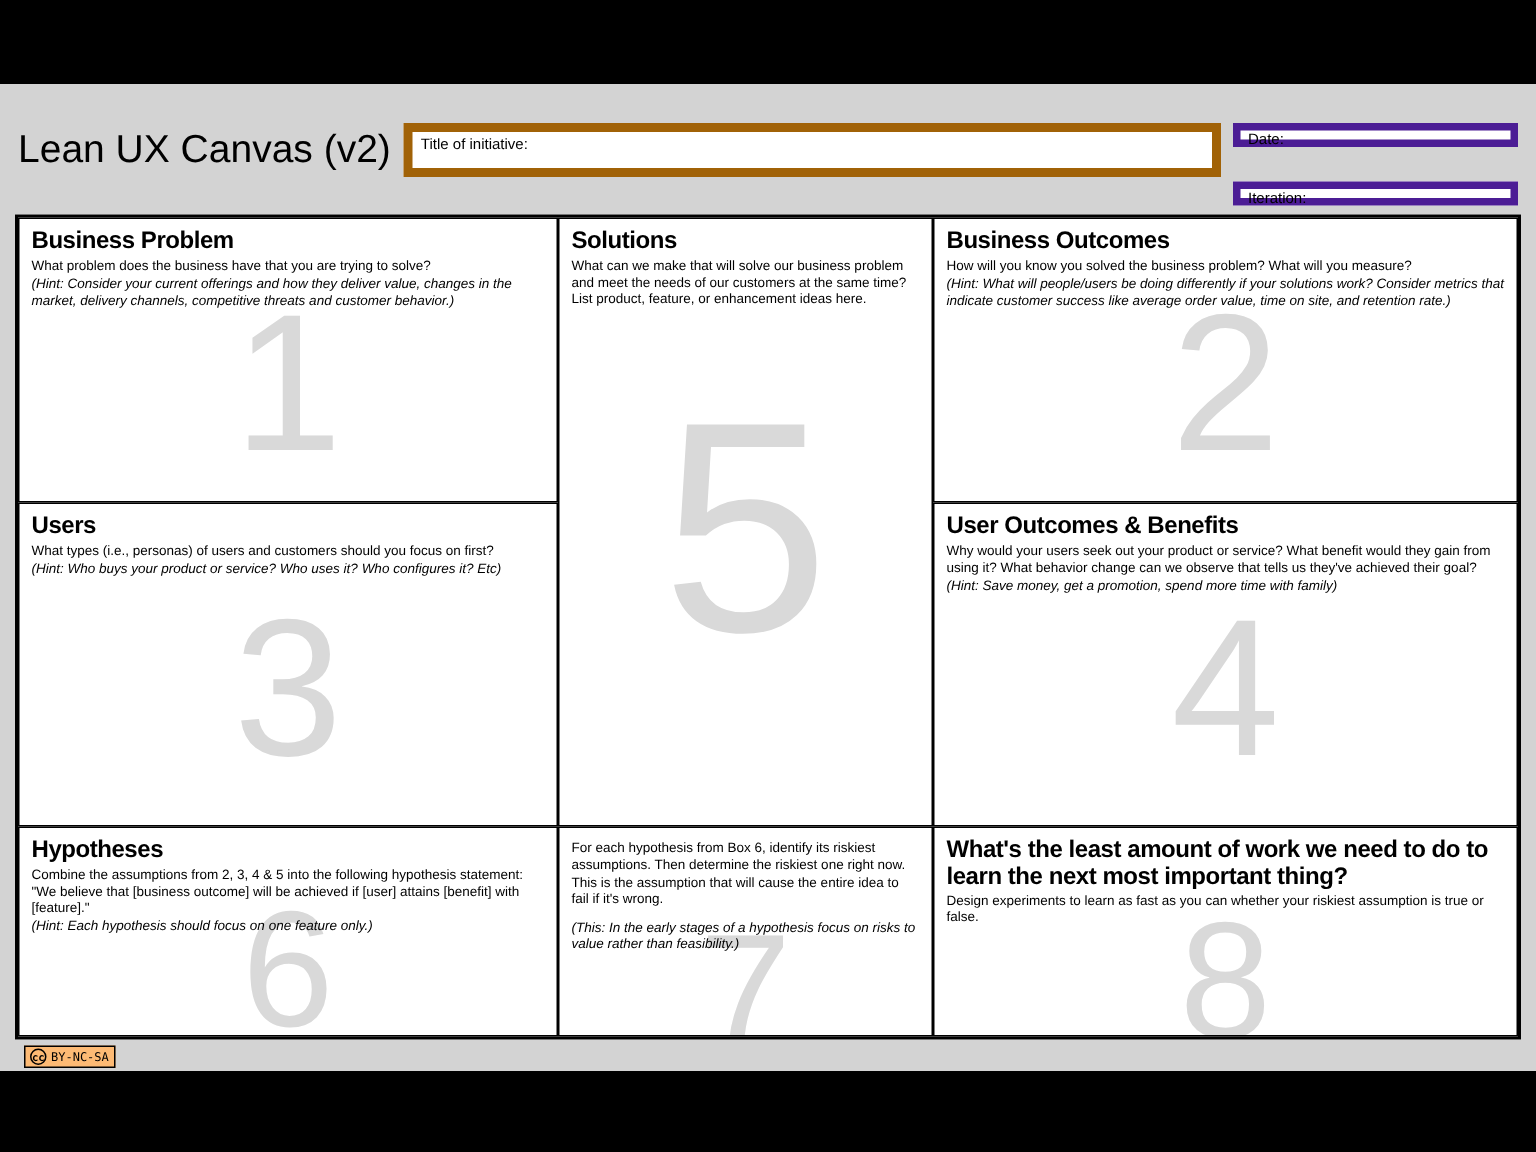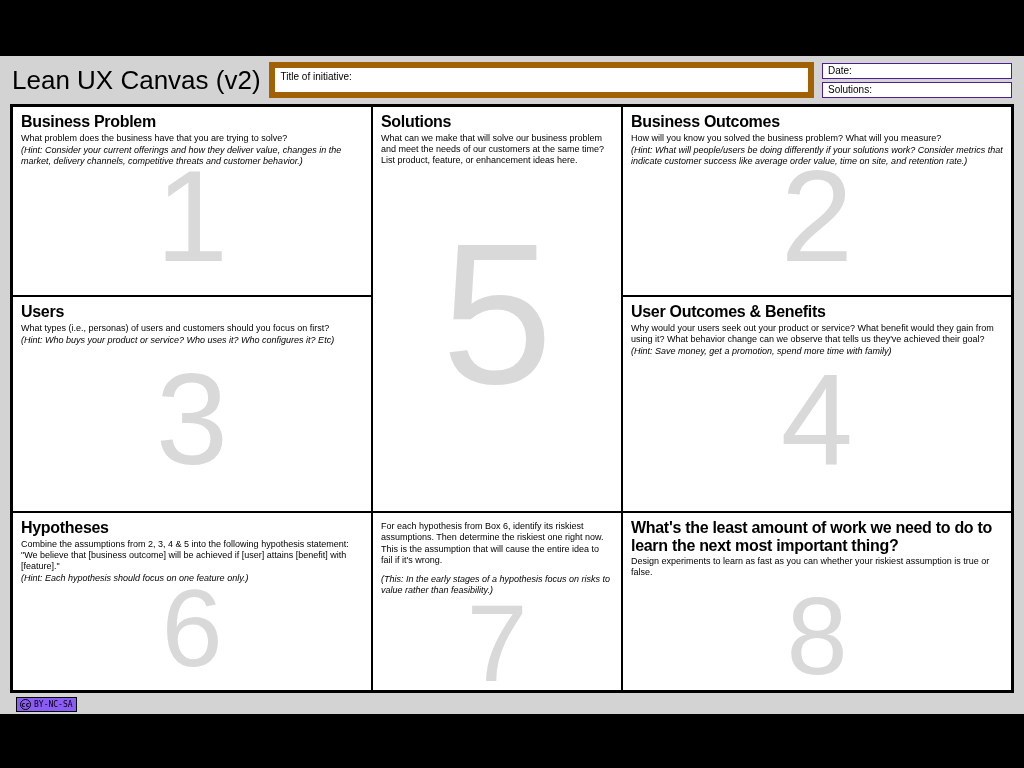--- a/index.html
+++ b/index.html
@@ -6,21 +6,21 @@
   html, body { width: 1024px; height: 768px; font-family: "Helvetica Neue", Helvetica, Arial, sans-serif; }
   body { background: #000; display: flex; flex-direction: column; }
   .topbar, .botbar { background: #000; width: 100%; }
   .topbar { height: 56px; }
   .botbar { height: 54px; }
   .sheet { flex: 1; background: #d3d3d3; display: flex; flex-direction: column; padding: 0 10px; }
   .header { display: flex; align-items: center; gap: 8px; padding: 6px 2px 6px 2px; }
   .title { font-size: 26px; font-weight: 400; letter-spacing: 0; white-space: nowrap; color: #000; }
   .init-box { flex: 1; background: #fff; border: 6px solid #a16207; height: 36px; padding: 3px 6px; font-size: 10px; color: #000; }
   .meta { display: flex; flex-direction: column; gap: 3px; width: 190px; }
-  .meta-field { background: #fff; border: 1px solid #4c1d95; height: 16px; padding: 1px 5px; font-size: 10px; color: #000; }
+  .meta-field { background: #fff; border: 5px solid #4c1d95; height: 16px; padding: 1px 5px; font-size: 10px; color: #000; margin-top: 20px; }
   .canvas { flex: 1; border: 2px solid #000; background: #fff; display: grid;
     grid-template-columns: 360px 250px 1fr;
     grid-template-rows: 190px 216px 1fr; }
   .box { border: 1px solid #000; padding: 6px 8px; position: relative; overflow: hidden; }
   .box-title { font-size: 16px; font-weight: 800; letter-spacing: -0.3px; color: #000; line-height: 1.1; }
   .box-lead { font-size: 9px; line-height: 1.25; color: #000; margin-top: 2px; }
   .box-hint { font-size: 9px; line-height: 1.25; font-style: italic; color: #000; margin-top: 1px; }
   .bignum { position: absolute; color: #d9d9d9; font-weight: 400;
     left: 50%; top: 50%; transform: translate(-50%, -40%); pointer-events: none; z-index: 0; }
   .n1 { font-size: 130px; }
@@ -34,42 +34,42 @@
   .content { position: relative; z-index: 1; }
   .b1 { grid-column:1; grid-row:1; }
   .b5 { grid-column:2; grid-row:1 / span 2; }
   .b2 { grid-column:3; grid-row:1; }
   .b3 { grid-column:1; grid-row:2; }
   .b4 { grid-column:3; grid-row:2; }
   .b6 { grid-column:1; grid-row:3; }
   .b7 { grid-column:2; grid-row:3; }
   .b8 { grid-column:3; grid-row:3; }
   .footer { display: flex; align-items: center; gap: 6px; padding: 4px 6px 2px 6px; font-size: 12px; }
-  .cc { display: inline-flex; align-items: center; border: 1px solid #000; background: #8b5cf6; font-size: 8px; font-family: monospace; padding: 1px 3px; gap: 3px; }
+  .cc { display: inline-flex; align-items: center; border: 1px solid #000; background: #fdba74; font-size: 8px; font-family: monospace; padding: 1px 3px; gap: 3px; }
   .cc-logo { width: 11px; height: 11px; border: 1px solid #000; border-radius: 50%; display: inline-flex; align-items: center; justify-content: center; font-size: 7px; font-weight: bold; }
   .footer-url { font-weight: 800; }
 </style>
 </head>
 <body>
 
 <div class="topbar"></div>
 
 <div class="sheet">
 
   <div class="header">
     <div class="title">Lean UX Canvas (v2)</div>
     <div class="init-box">
       <span>Title of initiative:</span>
     </div>
     <div class="meta">
       <div class="meta-field">
         <span>Date:</span>
       </div>
       <div class="meta-field">
-        <span>Solutions:</span>
+        <span>Iteration:</span>
       </div>
     </div>
   </div>
 
   <div class="canvas">
 
     <div class="box b1">
       <div class="bignum n1">1</div>
       <div class="content">
         <div class="box-title">Business Problem</div>

